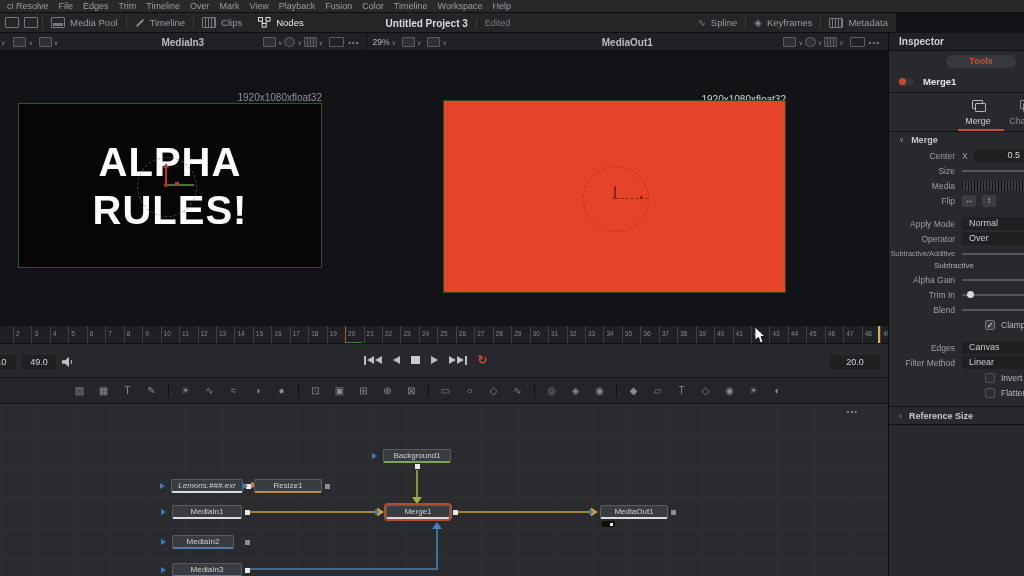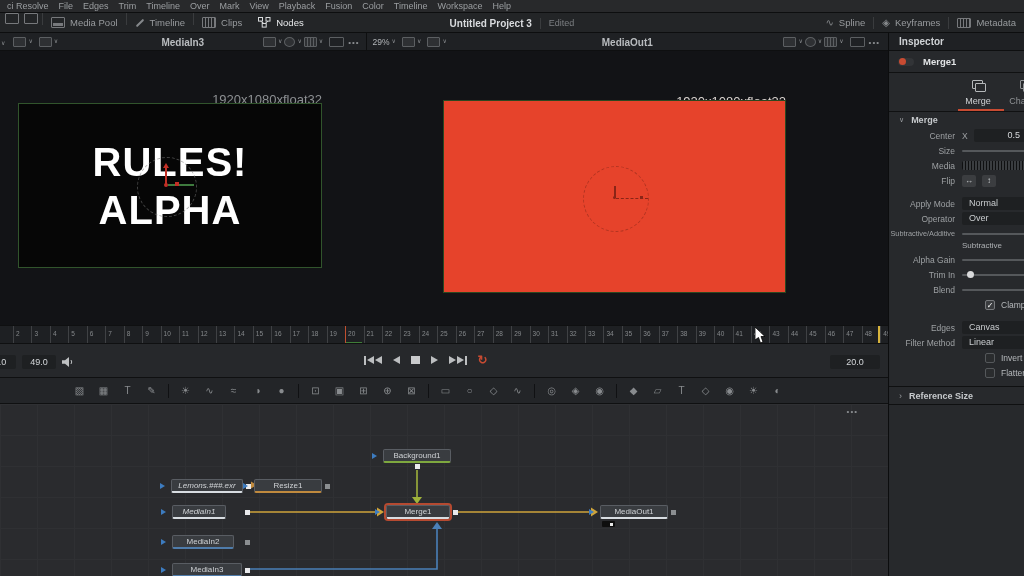--- a/index.html
+++ b/index.html
@@ -4,22 +4,22 @@
 <style>
   html,body{margin:0;padding:0}
   body{width:1024px;height:576px;position:relative;overflow:hidden;background:#121316;
        font-family:"Liberation Sans",sans-serif;color:#aaa;-webkit-font-smoothing:antialiased}
   .abs{position:absolute}
   
   #menubar{left:0;top:0;width:1024px;height:13px;background:#28292b;border-bottom:1px solid #0d0e0f;
            display:flex;align-items:center;padding-left:2px;box-sizing:border-box}
   .mi{font-size:9px;color:#9b9ea1;padding:0 5px;white-space:nowrap}
   
-  #toolbar2{left:0;top:13px;width:1024px;height:20px;background:#232527;border-bottom:1px solid #0d0e0f;
-            display:flex;box-sizing:border-box}
+  #toolbar2{left:0;top:13px;width:896px;height:20px;background:#232527;border-bottom:1px solid #0d0e0f;
+            display:flex;align-items:center;box-sizing:border-box}
   .tb-btn{display:flex;align-items:center;gap:5px;font-size:9.5px;color:#989b9e;padding:0 8px;white-space:nowrap}
   .tb-btn.active{color:#e8eaec}
   .tb-div{width:1px;height:12px;background:#3a3c3e}
   .ic-box{width:12px;height:9px;border:1px solid #77797c;border-radius:1px;position:relative;display:inline-block}
   .ic-box.fill:after{content:"";position:absolute;left:1px;right:1px;bottom:1px;height:3px;background:#77797c}
   .ic-wand{width:10px;height:2px;background:#85888b;transform:rotate(-45deg);border-radius:1px;display:inline-block}
   .ic-lines{width:12px;height:9px;border:1px solid #77797c;border-radius:1px;display:inline-block;
             background:repeating-linear-gradient(90deg,transparent 0 2px,#77797c 2px 3px)}
   .proj{position:absolute;left:0;right:0;top:0;height:20px;display:flex;align-items:center;justify-content:center;gap:8px;pointer-events:none}
   .proj b{font-size:10px;color:#d9dbde;font-weight:bold}
@@ -32,29 +32,29 @@
             display:flex;box-sizing:border-box}
   .vh-sec{position:relative;height:18px;display:flex;align-items:center}
   .vh-sec.l{width:366px;border-right:1px solid #0e0f10}
   .vh-sec.r{width:522px}
   .vh-title{position:absolute;left:0;right:0;text-align:center;font-size:10px;font-weight:bold;color:#b9bcbf;pointer-events:none}
   .vh-ic{width:11px;height:8px;border:1px solid #5c5f62;border-radius:1px;background:#2e3033;display:inline-block;position:relative}
   .vh-ic.sph{border-radius:50%;width:9px;height:8px}
   .vh-ic.grid{background:repeating-linear-gradient(90deg,#2e3033 0 2px,#5c5f62 2px 3px)}
   .vh-ic.rect{width:13px;background:transparent}
   .chev{font-size:6px;color:#8a8d90;margin:0 2px 0 2px}
-  .vh-grp{display:flex;}
+  .vh-grp{display:flex;align-items:center}
   .dots{font-size:8px;color:#8a8d90;letter-spacing:1px}
   .zoomlbl{font-size:8.5px;color:#b3b6b9}
   #insphead{left:888px;top:33px;width:136px;height:18px;background:#1f2124;border-bottom:1px solid #0e0f10;
             border-left:1px solid #0c0d0e;display:flex;align-items:center;box-sizing:border-box}
   #insphead span{font-size:10px;font-weight:bold;color:#cfd2d5;padding-left:10px}
   
   #viewarea{left:0;top:51px;width:888px;height:274px;background:#121316}
-  .res-lbl{position:absolute;font-size:13px;color:#8d9093;text-align:right}
+  .res-lbl{position:absolute;font-size:10px;color:#8d9093;text-align:right}
   #lframe{position:absolute;left:18px;top:52px;width:304px;height:165px;background:#060606;
           border:1px solid #31542c;box-sizing:border-box;display:flex;flex-direction:column;
           align-items:center;justify-content:center;gap:4px}
   #lframe .big{font-size:40px;line-height:44px;font-weight:bold;color:#ffffff;letter-spacing:1px}
   #rframe{position:absolute;left:443px;top:49px;width:343px;height:193px;background:var(--viewer-red);
           border:1px solid #2c471f;box-sizing:border-box}
   .widget{position:absolute;pointer-events:none}
   .wcirc{position:absolute;border:1px dashed #7a7a7a;border-radius:50%;opacity:.55}
   .wline-v{position:absolute;width:1.5px;background:#c23026}
   .wtri{position:absolute;width:0;height:0;border-left:3px solid transparent;border-right:3px solid transparent;border-bottom:5px solid #c23026}
@@ -126,21 +126,21 @@
   .ilab.small{font-size:7.3px}
   .ictl{flex:none;width:140px;display:flex;align-items:center}
   .slid{width:123px;height:2px;background:#55585b;border-radius:1px;position:relative}
   .slid .knob{position:absolute;top:-2.5px;width:7px;height:7px;border-radius:50%;background:#d9dadb}
   .iwheel{width:123px;height:9px;border-radius:2px;background:repeating-linear-gradient(90deg,#0f1011 0 1px,#3a3d40 1px 3px)}
   .fbtn{width:14px;height:12px;background:#3b3d40;border-radius:2px;color:#c5c8ca;font-size:8px;text-align:center;line-height:12px;margin-right:6px}
   .idd{width:123px;height:13px;background:#1e2022;border-radius:2px;font-size:9px;color:#c9cccf;line-height:13px;padding-left:7px;box-sizing:border-box}
   .iax{font-size:8.5px;color:#9da0a3;margin-right:6px}
   .ifield{width:80px;height:13px;background:#1e2022;border-radius:2px;font-size:9px;color:#d6d9dc;text-align:center;line-height:13px}
   .isubrow{height:11px;display:flex}
-  .isub{margin-left:73px;font-size:8px;color:#aeb1b4}
+  .isub{margin-left:45px;font-size:8px;color:#aeb1b4}
   .icb{width:10px;height:10px;border-radius:2px;margin-left:23px;box-sizing:border-box;background:#2a2c2e;border:1px solid #55585b;
        font-size:8px;line-height:9px;text-align:center;color:#fff}
   .icb.on{background:#3a3c3f;border-color:#77797c}
   .icbt{margin-left:6px;font-size:8.5px;color:#b6b9bc;white-space:nowrap}
   .igap{height:8px}
   #refrow{height:17px;display:flex;align-items:center;gap:7px;padding-left:10px;
           border-top:1px solid #0f1011;border-bottom:1px solid #0f1011;margin-top:6px}
   #refrow .ch{font-size:9px;color:#9a9da0}
   #refrow .sl{font-size:9px;font-weight:bold;color:#c6c9cc}
 </style>
@@ -271,22 +271,22 @@
     <span class="dots" style="margin-right:8px">•••</span>
   </div>
 </div>
 <div class="abs" id="insphead">
   <span>Inspector</span>
 </div>
 
 <div class="abs" id="viewarea">
   <span class="res-lbl" style="left:180px;top:41px;width:142px">1920x1080xfloat32</span>
   <div id="lframe">
+    <span class="big">ALPHA</span>
     <span class="big">RULES!</span>
-    <span class="big">ALPHA</span>
     <div class="widget" style="left:0;top:0;width:100%;height:100%">
       <div class="wcirc" style="left:118px;top:53px;width:58px;height:58px"></div>
       <div class="wtri" style="left:143.5px;top:59px"></div>
       <div class="wline-v" style="left:146px;top:64px;height:17px"></div>
       <div class="wdot" style="left:145px;top:79px"></div>
       <div class="wline-h" style="left:149px;top:80px;width:26px"></div>
       <div class="wsq" style="left:156px;top:78px"></div>
     </div>
   </div>
   <span class="res-lbl" style="left:640px;top:43px;width:146px;color:#d8d2ce">1920x1080xfloat32</span>
@@ -532,38 +532,41 @@
 <div class="ntri" style="left: 372px; top: 49px;"></div>
     <div class="node" style="left: 383px; top: 45px; width: 68px; border-bottom-color: rgb(126, 168, 63);">Background1</div>
     <div class="conn" style="background: rgb(233, 234, 236); left: 414.5px; top: 60px;"></div>
     <div class="ntri" style="left: 160px; top: 79px;"></div>
     <div class="node" style="left: 171px; top: 75px; width: 72px; border-bottom-color: rgb(216, 221, 226); font-style: italic;">Lemons.###.exr</div>
     <div class="conn" style="background: rgb(233, 234, 236); left: 246px; top: 80px;"></div>
     <div class="ntri" style="left: 243px; top: 79px;"></div>
     <div class="node" style="left: 254px; top: 75px; width: 68px; border-bottom-color: rgb(192, 138, 62);">Resize1</div>
     <div class="conn" style="background: rgb(139, 142, 145); left: 325px; top: 80px;"></div>
     <div class="ntri" style="left: 161px; top: 105px;"></div>
-    <div class="node" style="left: 172px; top: 101px; width: 54px; border-bottom-color: rgb(216, 221, 226); font-style: italic;">MediaIn1</div>
+    <div class="node" style="left: 172px; top: 101px; width: 70px; border-bottom-color: rgb(216, 221, 226);">MediaIn1</div>
     <div class="conn" style="background: rgb(233, 234, 236); left: 245px; top: 106px;"></div>
     <div class="ntri" style="left: 375px; top: 105px;"></div>
     <div class="node sel" style="left: 386px; top: 101px; width: 64px; border-bottom-color: rgb(216, 221, 226);">Merge1</div>
     <div class="conn" style="background: rgb(233, 234, 236); left: 453px; top: 106px;"></div>
     <div class="ntri" style="left: 589px; top: 105px;"></div>
     <div class="node" style="left: 600px; top: 101px; width: 68px; border-bottom-color: rgb(216, 221, 226);">MediaOut1</div>
     <div class="conn" style="background: rgb(139, 142, 145); left: 671px; top: 106px;"></div>
     <div class="nbadge" style="left: 602px; top: 117px;"></div>
     <div class="ntri" style="left: 161px; top: 135px;"></div>
     <div class="node" style="left: 172px; top: 131px; width: 62px; border-bottom-color: rgb(79, 124, 171);">MediaIn2</div>
     <div class="conn" style="background: rgb(139, 142, 145); left: 245px; top: 136px;"></div>
     <div class="ntri" style="left: 161px; top: 163px;"></div>
     <div class="node" style="left: 172px; top: 159px; width: 70px; border-bottom-color: rgb(79, 124, 171);">MediaIn3</div>
     <div class="conn" style="background: rgb(233, 234, 236); left: 245px; top: 164px;"></div>
   </div>
 
 <div class="abs" id="inspector">
+  <div id="toolsrow">
+    <div id="toolspill">Tools</div>
+  </div>
   <div id="noderow">
     <span class="tgl"></span>
     <b>Merge1</b>
   </div>
   <div id="icontabs">
     <div class="itab" style="left:66px">
       <span class="tabic"></span>
       <span class="tl">Merge</span>
     </div>
     <div class="itab dim" style="left:114px">

